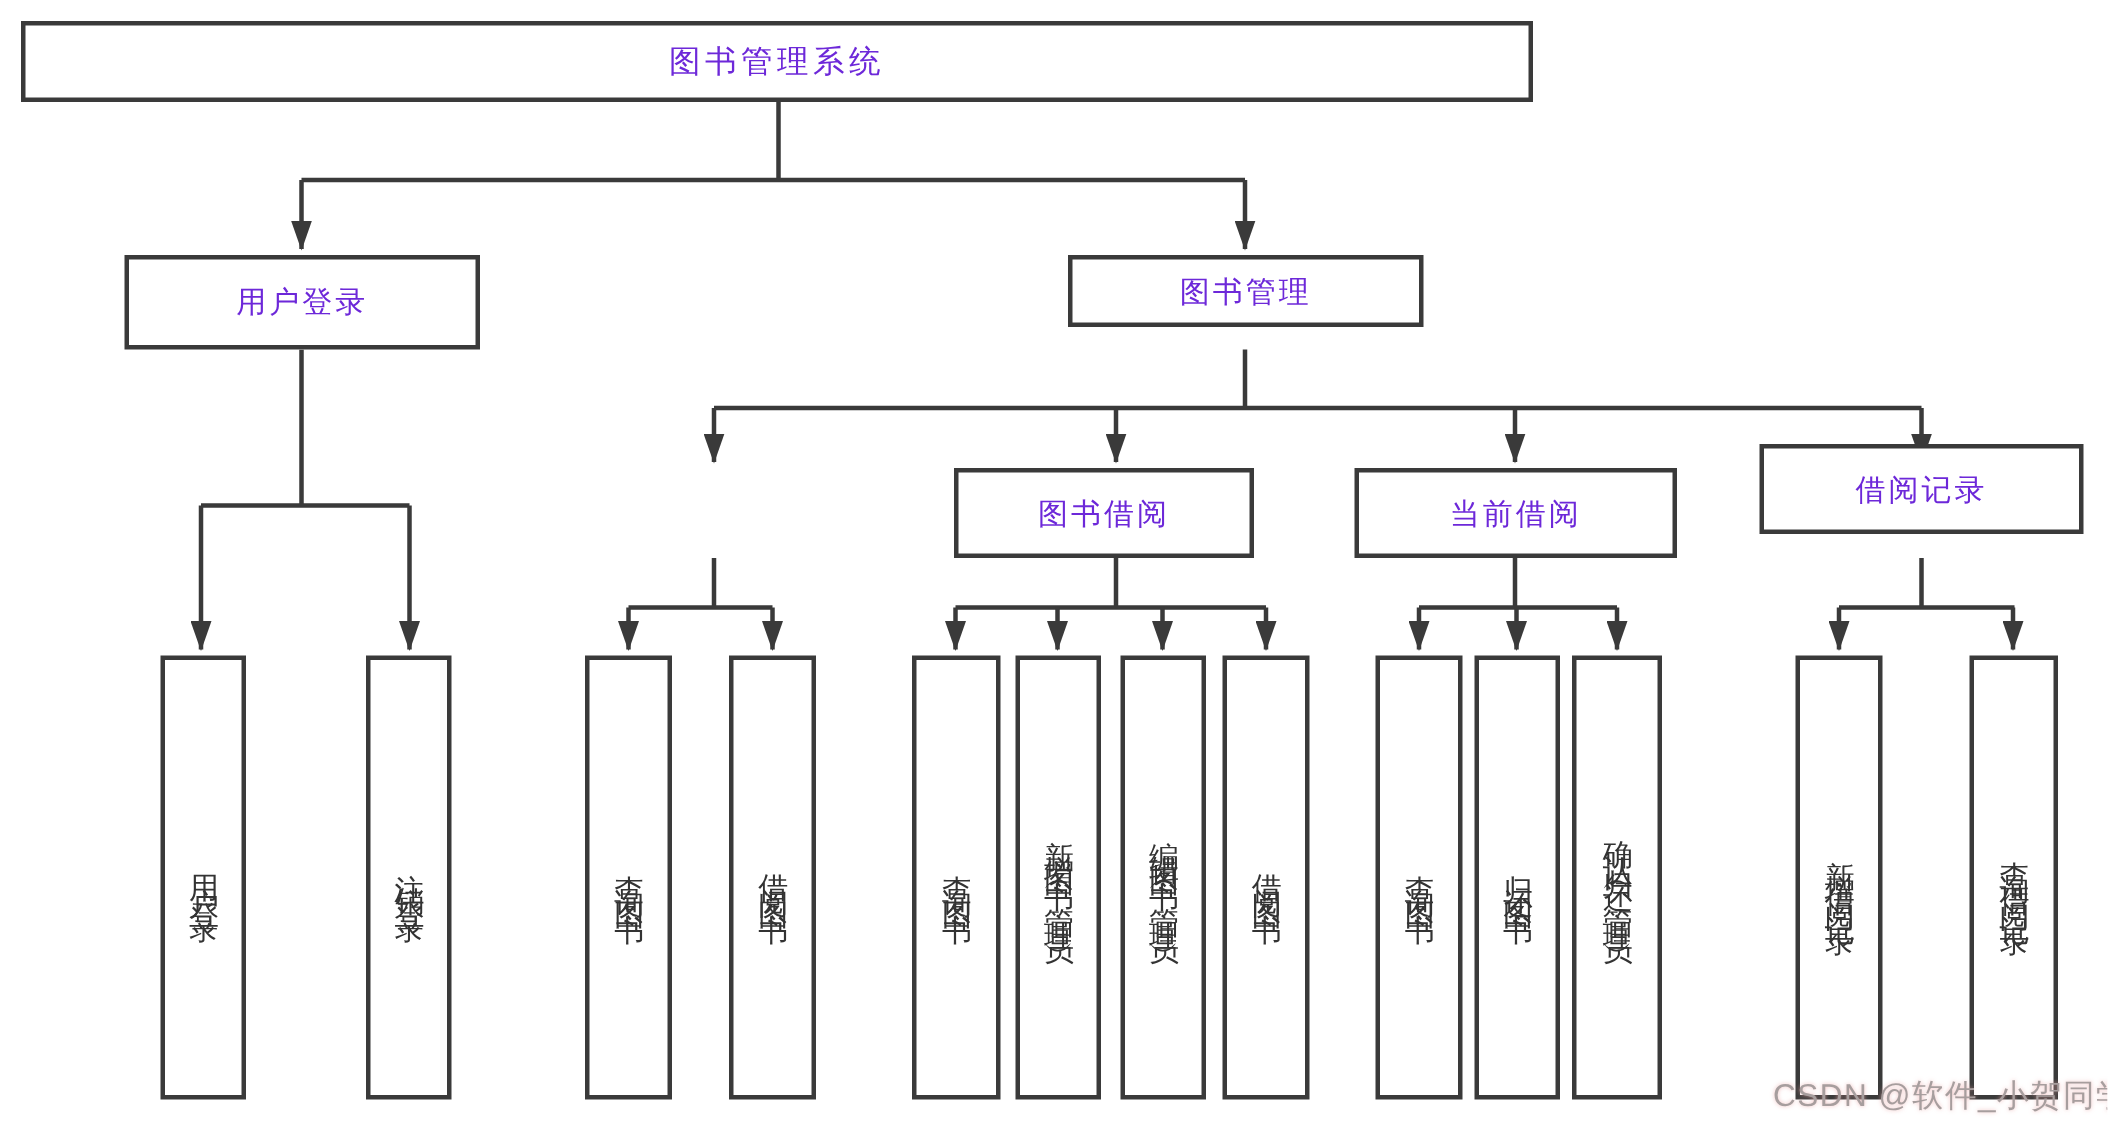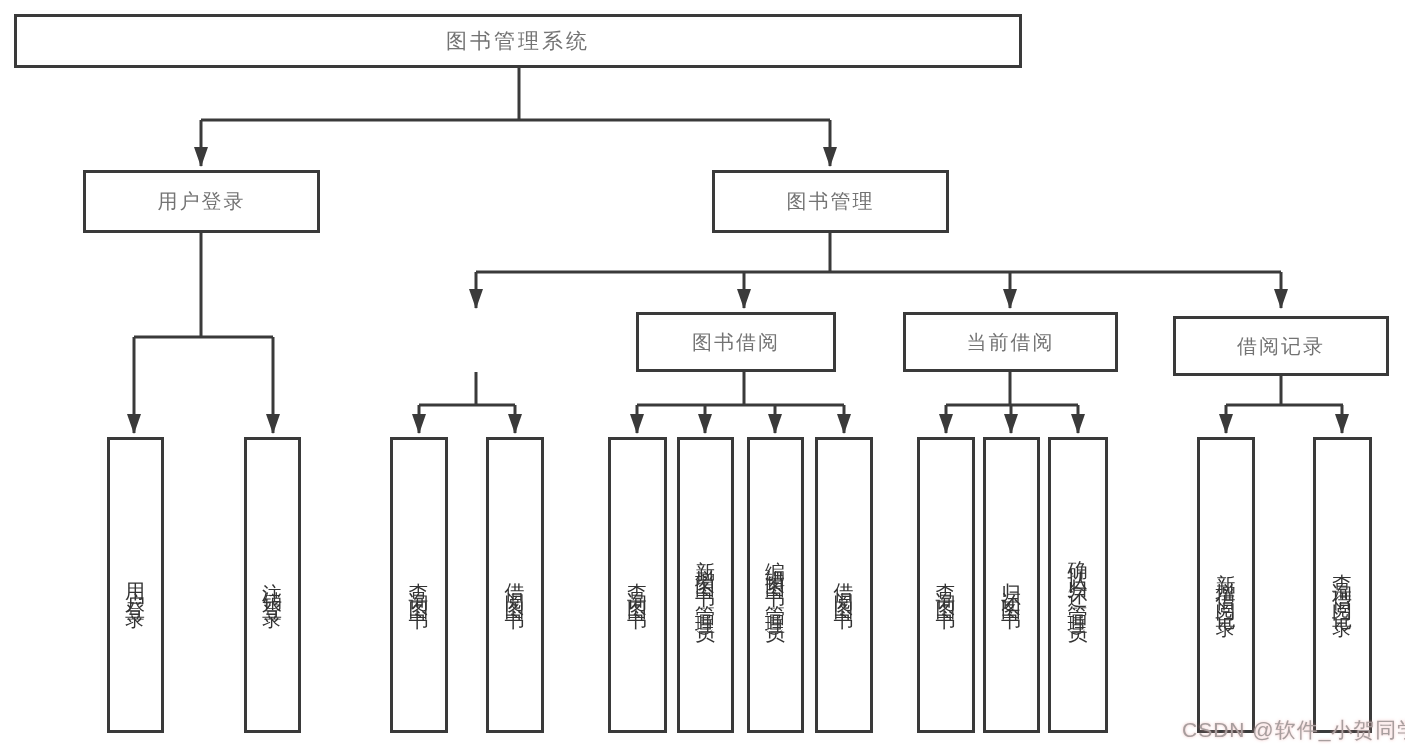--- a/index.html
+++ b/index.html
@@ -26,21 +26,21 @@
     box-sizing: border-box;
     border: 3px solid #3a3a3a;
     background: #ffffff;
     display: flex;
     align-items: center;
     justify-content: center;
     z-index: 2;
   }
   .hlabel {
     font-size: 20px;
-    color: #737373;
+    color: #6d28d9;
     letter-spacing: 2px;
     white-space: nowrap;
   }
   .root .hlabel {
     font-size: 21px;
     letter-spacing: 3px;
   }
   .vlabel {
     writing-mode: vertical-rl;
     text-orientation: mixed;
@@ -104,31 +104,31 @@
     </g>
   </svg>
 
   <div class="box root" style="left:14px; top:14px; width:1008px; height:54px;">
     <span class="hlabel">图书管理系统</span>
   </div>
 
   <div class="box" style="left:83px; top:170px; width:237px; height:63px;">
     <span class="hlabel">用户登录</span>
   </div>
-  <div class="box" style="left:712px; top:170px; width:237px; height:63px;">
+  <div class="box" style="left:712px; top:170px; width:237px; height:48px;">
     <span class="hlabel">图书管理</span>
   </div>
 
   <div class="box" style="left:636px; top:312px; width:200px; height:60px;">
     <span class="hlabel">图书借阅</span>
   </div>
   <div class="box" style="left:903px; top:312px; width:215px; height:60px;align-items:center;">
     <span class="hlabel">当前借阅</span>
   </div>
-  <div class="box" style="left:1173px; top:316px; width:216px; height:60px;">
+  <div class="box" style="left:1173px; top:296px; width:216px; height:60px;">
     <span class="hlabel">借阅记录</span>
   </div>
 
   <div class="box" style="left:107px; top:437px; width:57px; height:296px;">
     <span class="vlabel">用户登录</span>
   </div>
   <div class="box" style="left:244px; top:437px; width:57px; height:296px;">
     <span class="vlabel">注销登录</span>
   </div>
 

